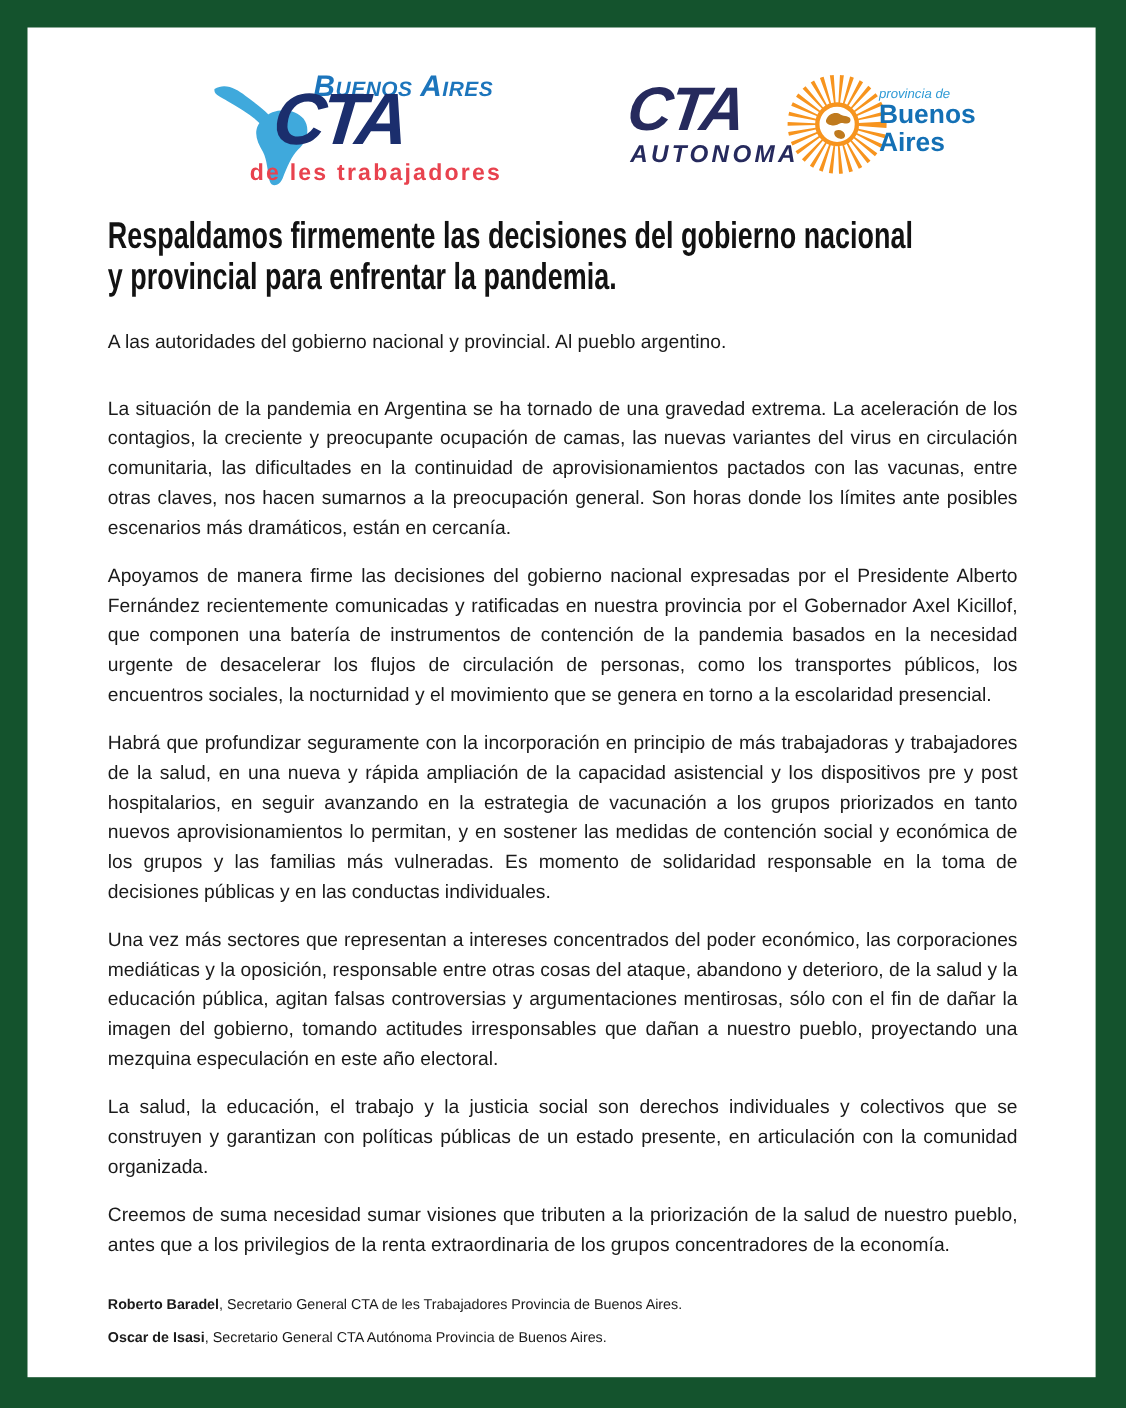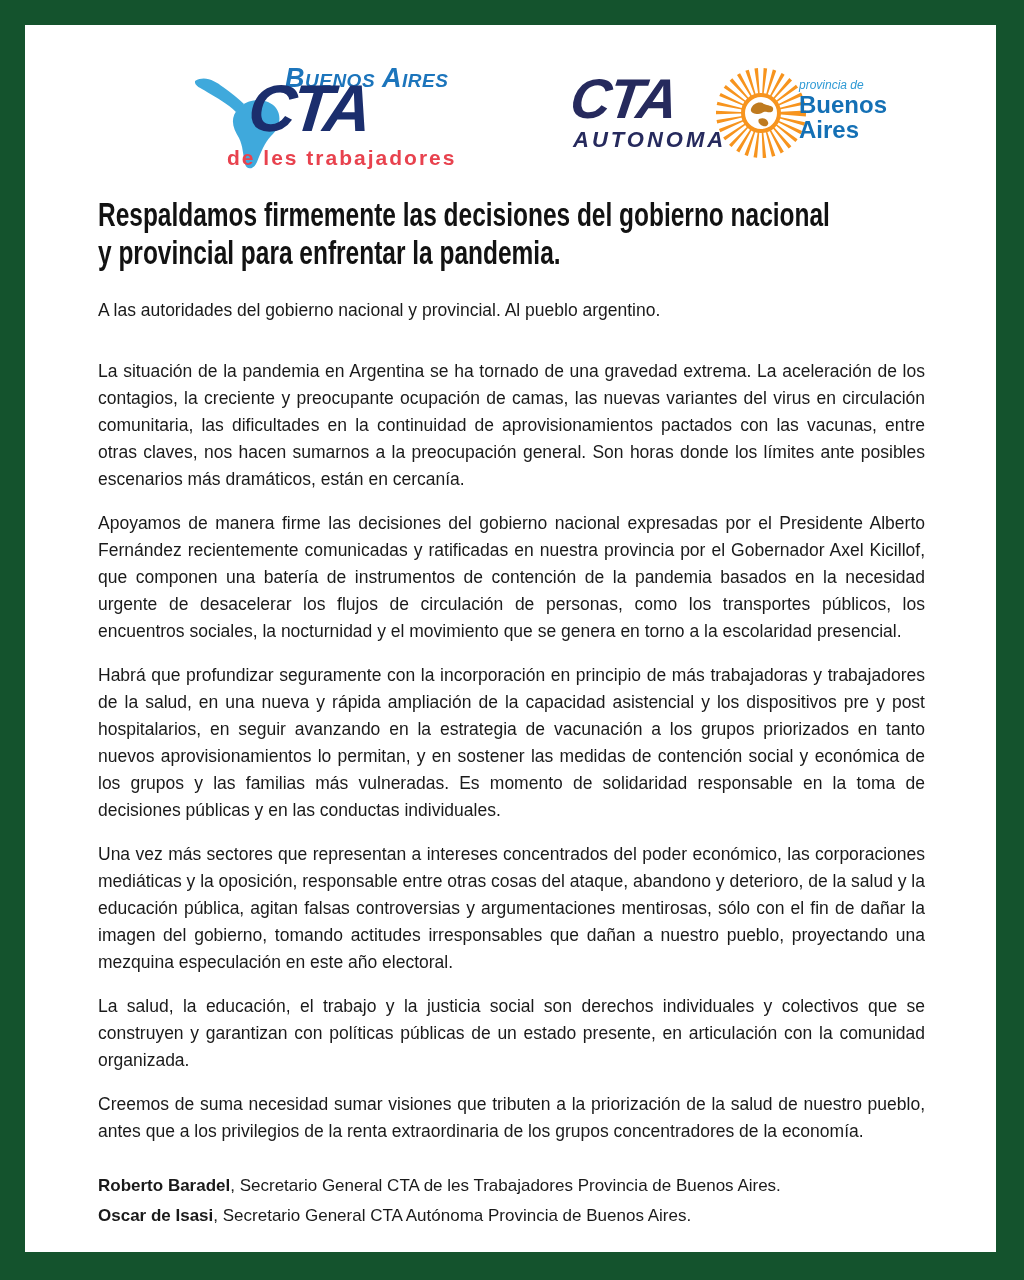--- a/index.html
+++ b/index.html
@@ -151,21 +151,21 @@
     line-height: 27px;
   }
   .body-text p {
     margin: 0 0 17px 0;
     font-size: 17.5px;
     line-height: 27px;
     text-align: justify;
   }
   .signatures {
     margin-top: 26px;
-    font-size: 17px;
+    font-size: 13px;
     line-height: 30px;
   }
   .signatures b {
     font-weight: bold;
   }
 </style>
 </head>
 <body>
 
 <div class="canvas">

